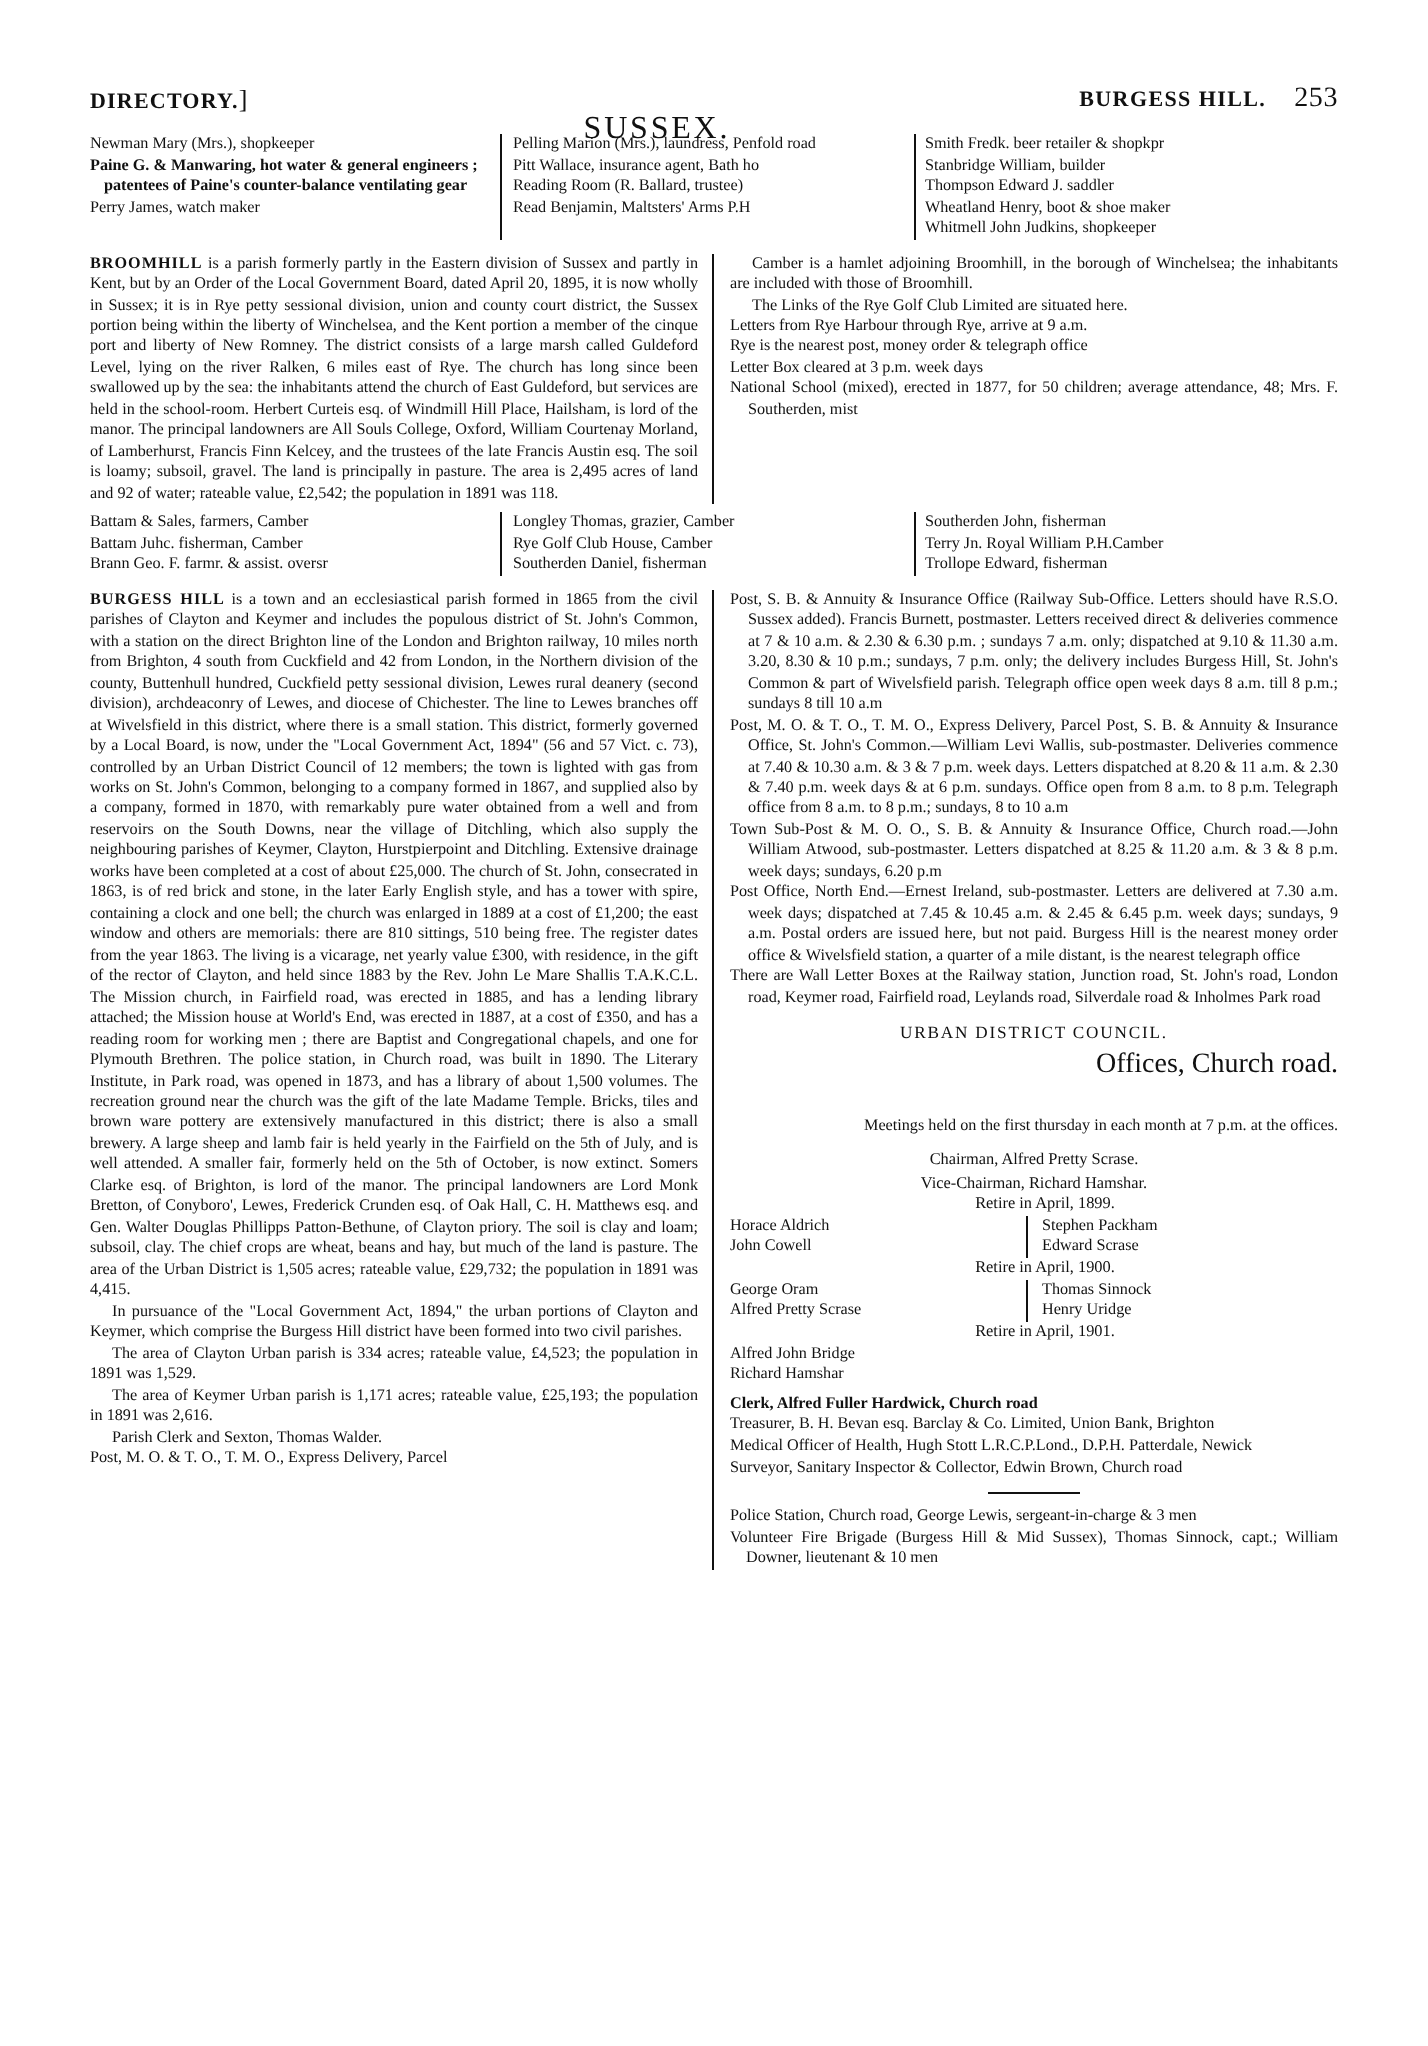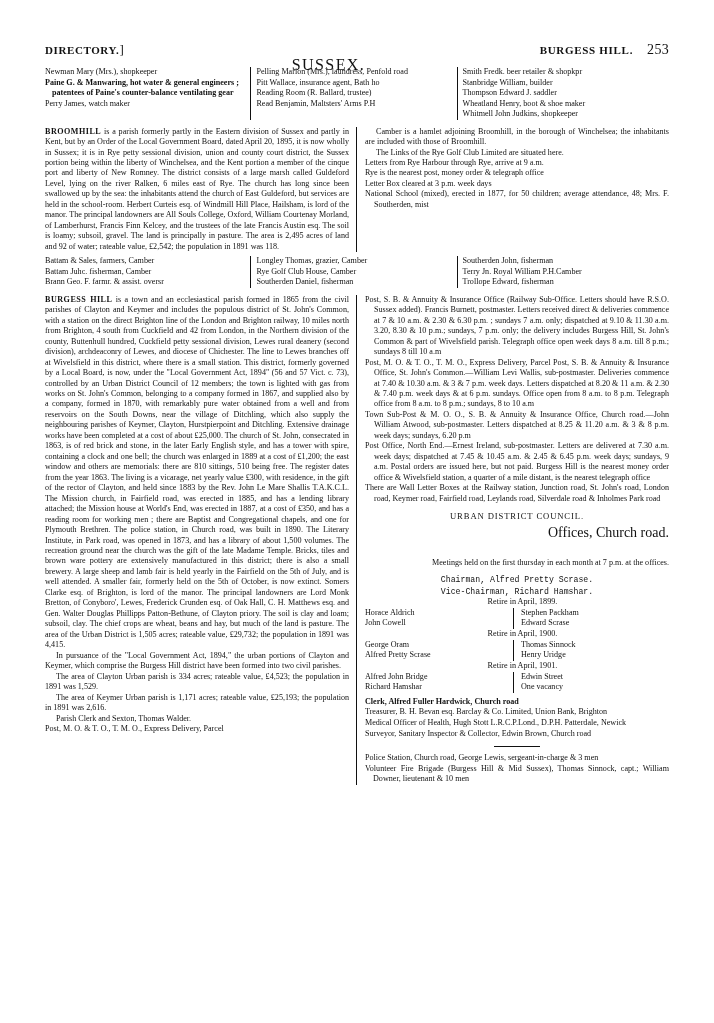--- a/index.html
+++ b/index.html
@@ -69,21 +69,21 @@
   .lead{font-weight:bold;letter-spacing:.5px;}
 
   
   .udc{margin-top:7px;}
   .udc h3{
     margin:0;text-align:center;font-size:8.6px;font-weight:normal;
     letter-spacing:.9px;
   }
   .udc .sub{text-align:right;font-size:14px;margin:2px 0 16px 0;text-indent:0;}
   .udc .meet{text-align:right;font-size:8.1px;margin:4px 0 0 0;text-indent:0;line-height:1.3;font-family:Liberation Serif, serif;}
-  .udc .chair{text-align:center;font-size:8.2px;margin:6px 0 0 0;text-indent:0;font-family:Liberation Mono, monospace;}
+  .udc .chair{text-align:center;font-size:8.2px;margin:6px 0 0 0;text-indent:0;}
   .udc .chair.v{margin-top:1px;}
   .retire{text-align:center;font-size:8.2px;margin:7px 0 2px 0;}
   .memcols{display:flex;font-size:8.1px;line-height:1.32;}
   .memcols .mc{width:50%;}
   .memcols .mc.r{padding-left:7px;border-left:1px solid #111;}
   .officers{font-size:8.1px;line-height:1.3;margin-top:4px;}
   .officers p{margin:0;text-indent:-8px;padding-left:8px;}
   .rule{
     width:46px;height:0;border-top:1.4px solid #111;
     margin:7px auto 6px auto;
@@ -207,24 +207,20 @@
             <div>Henry Uridge</div>
           </div>
         </div>
 
         <p class="retire">Retire in April, 1901.</p>
         <div class="memcols">
           <div class="mc">
             <div>Alfred John Bridge</div>
             <div>Richard Hamshar</div>
           </div>
-          <div class="mc r">
-            <div>Edwin Street</div>
-            <div>One vacancy</div>
-          </div>
         </div>
 
         <div class="officers">
           <p style="font-weight:bold">Clerk, Alfred Fuller Hardwick, Church road</p>
           <p>Treasurer, B. H. Bevan esq. Barclay &amp; Co. Limited, Union Bank, Brighton</p>
           <p>Medical Officer of Health, Hugh Stott L.R.C.P.Lond., D.P.H. Patterdale, Newick</p>
           <p>Surveyor, Sanitary Inspector &amp; Collector, Edwin Brown, Church road</p>
         </div>
 
         <div class="rule"></div>

